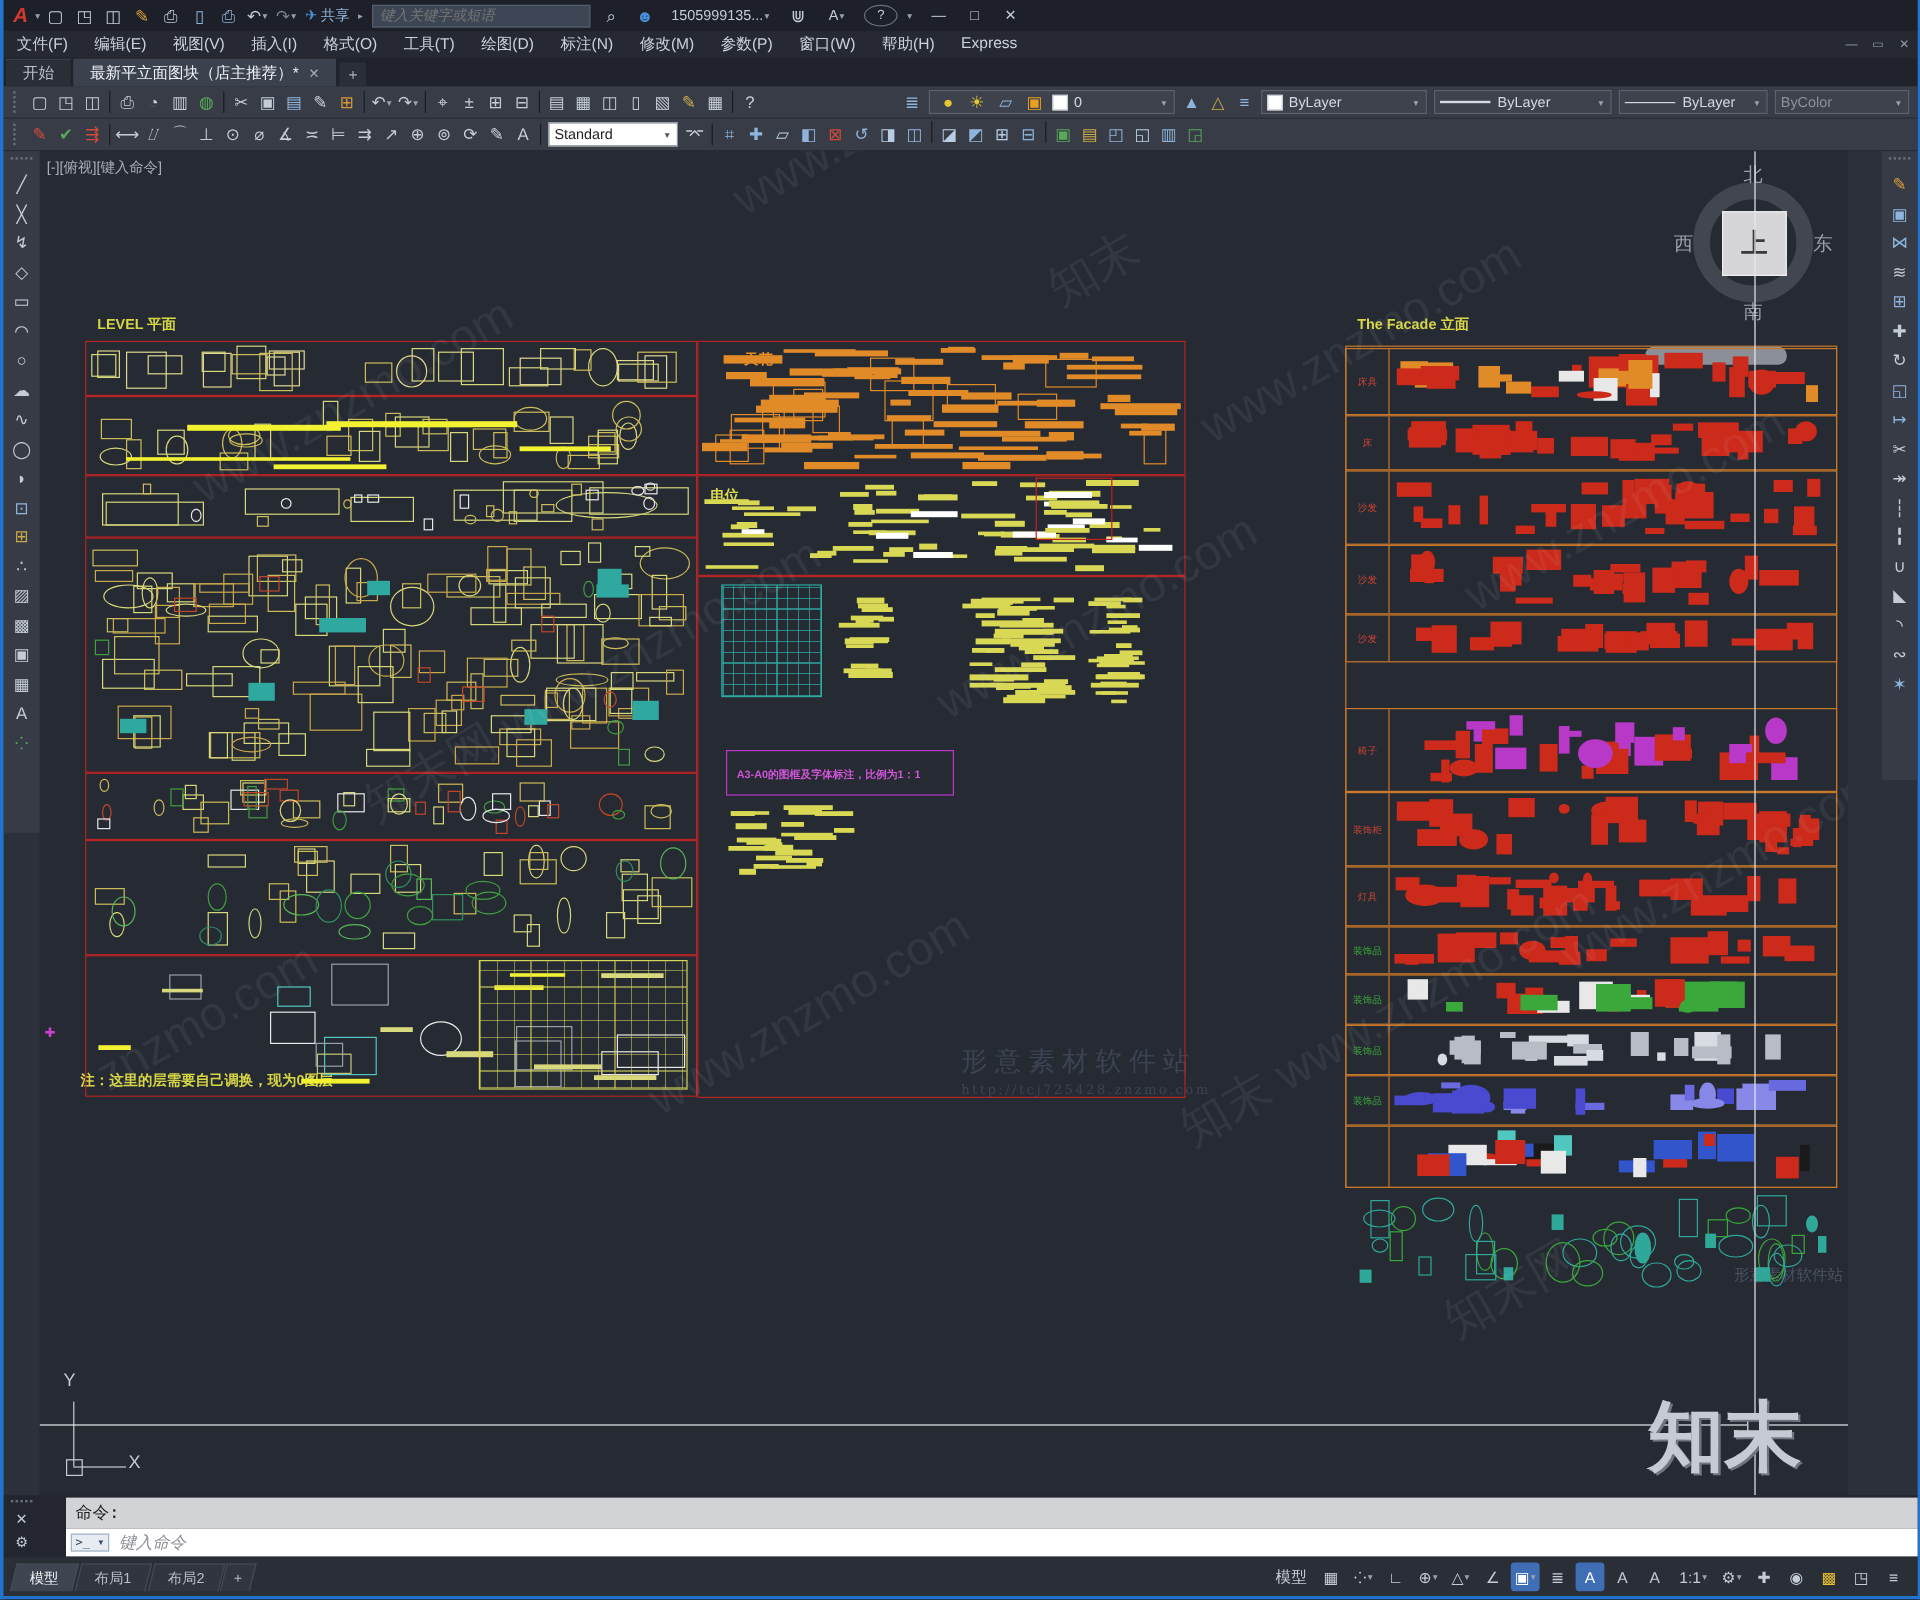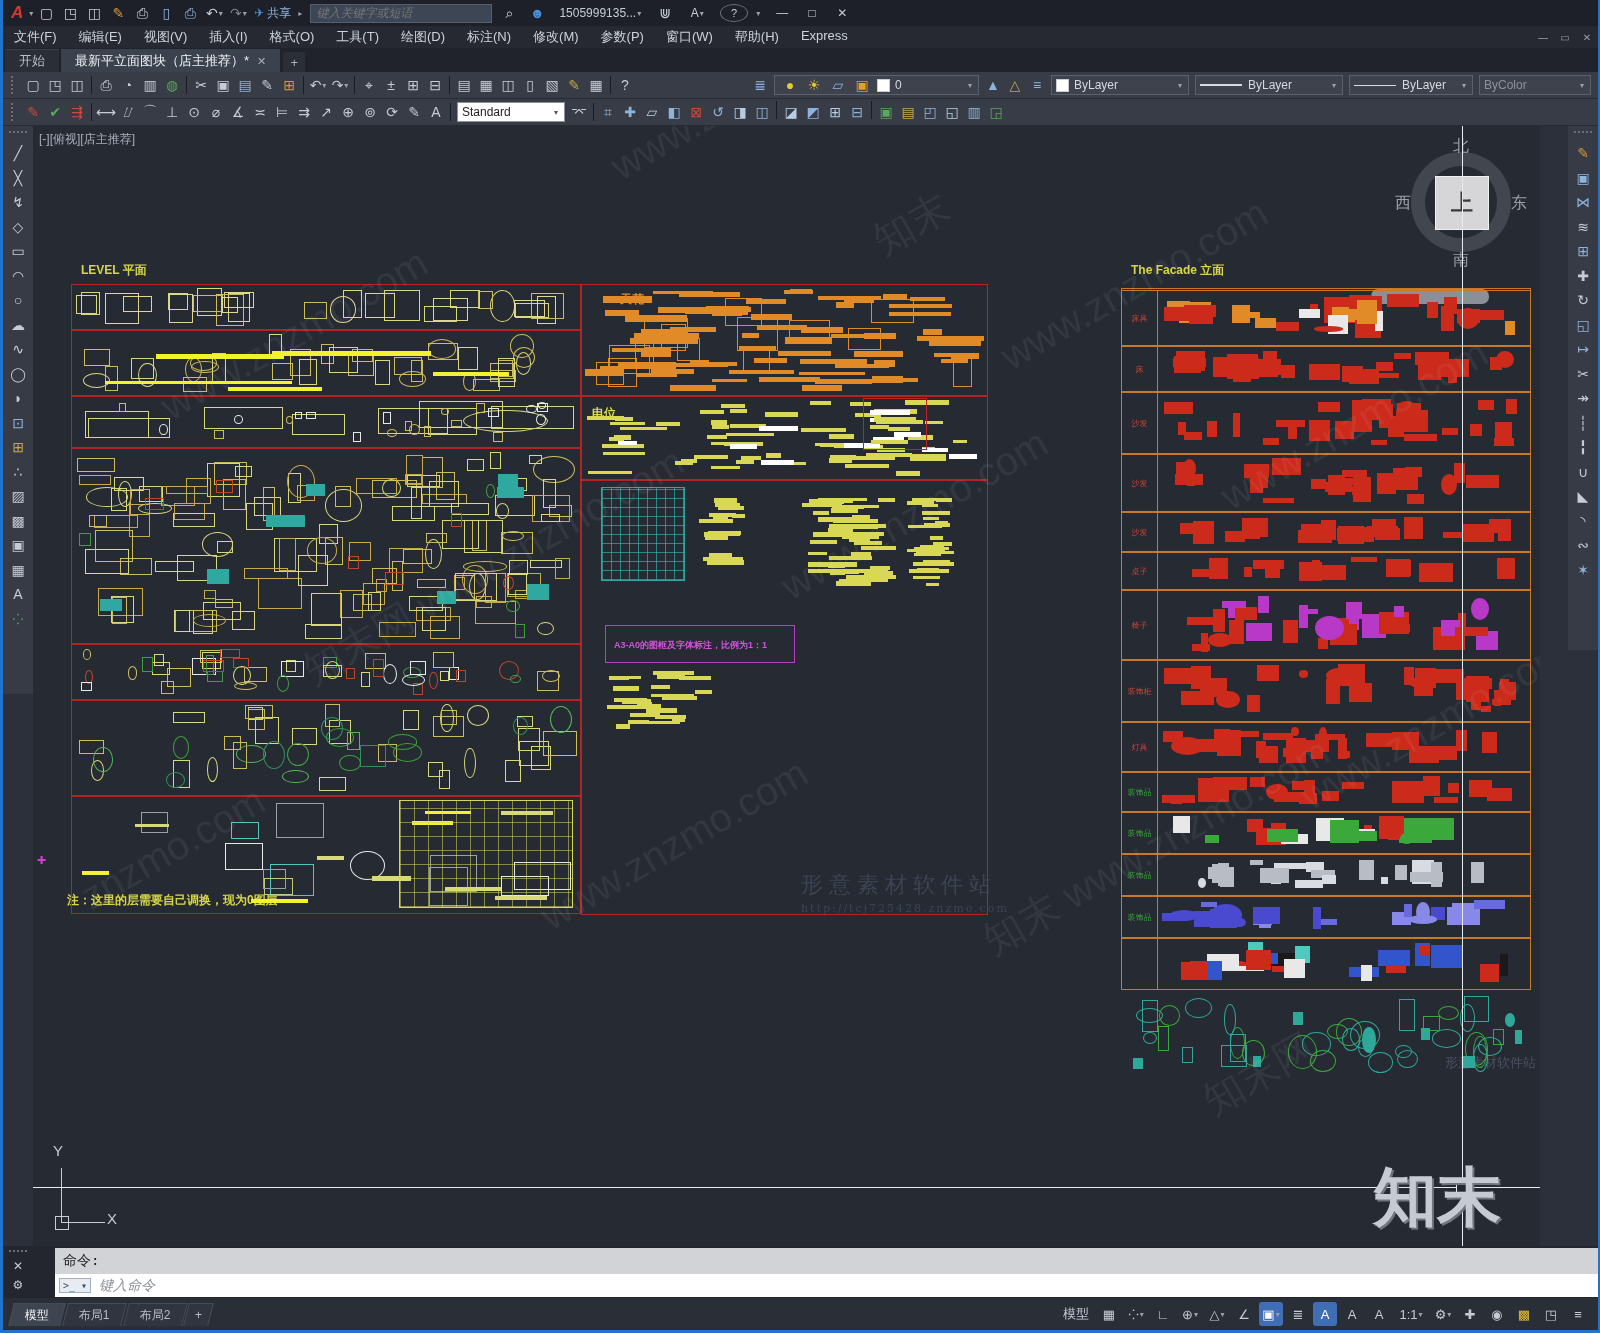--- a/index.html
+++ b/index.html
@@ -363,21 +363,21 @@
         <span class="ticon">╏</span>
         <span class="ticon">∪</span>
         <span class="ticon">◣</span>
         <span class="ticon">◝</span>
         <span class="ticon">∾</span>
         <span class="ticon" style="color: rgb(143, 180, 220);">✶</span>
       </span>
   </div>
 
   <div id="cv">
-    <span id="viewport-label" class="cvtext">[-][俯视][店主推荐]</span>
+    <span id="viewport-label" class="cvtext">[-][俯视][键入命令]</span>
     <span id="level-label" class="cvtext">LEVEL 平面</span>
     <span id="facade-label" class="cvtext">The Facade  立面</span>
     <span id="note-label" class="cvtext">注：这里的层需要自己调换，现为0图层</span>
     <span id="store-mark" class="cvtext">形意素材软件站</span>
     <span id="store-url" class="cvtext">http://tcj725428.znzmo.com</span>
     <span id="store-mark2" class="cvtext">形意素材软件站</span>
     <span id="znzmo-logo" class="cvtext">知末</span>
     <span id="edge-marker" class="cvtext">✚</span>
 
     <div id="viewcube">
@@ -1234,41 +1234,20 @@
           <i class="blk" style="left: 142.842px; top: 10.563px; width: 31.7353px; height: 6.22415px; background: rgb(204, 42, 26);"></i>
           <i class="blk" style="left: 284.859px; top: 18.6013px; width: 32.4902px; height: 6.90195px; background: rgb(204, 42, 26);"></i>
           <i class="blk" style="left: 213.93px; top: 6.45985px; width: 23.995px; height: 17.9594px; background: rgb(204, 42, 26);"></i>
           <i class="blk" style="left: 22.3542px; top: 13.054px; width: 15.2499px; height: 7.72978px; background: rgb(204, 42, 26);"></i>
           <i class="blk" style="left: 162.815px; top: 6.92834px; width: 15.2547px; height: 20.5465px; background: rgb(204, 42, 26);"></i>
           <i class="blk" style="left: 69.3122px; top: 20.1615px; width: 33.0096px; height: 5.7428px; background: rgb(204, 42, 26);"></i>
           <i class="blk" style="left: 202.161px; top: 14.4224px; width: 23.5145px; height: 7.65208px; background: rgb(204, 42, 26);"></i>
           <i class="blk" style="left: 330.714px; top: 6.32878px; width: 22.7693px; height: 13.6077px; background: rgb(204, 42, 26);"></i>
         </div>
       </div>
-      <div class="frow" style="left: 1088px; top: 426px; width: 410px; height: 38px; border: 1px solid rgb(200, 120, 40);">
-        <span class="flabel" style="color: rgb(204, 68, 51); width: 36px; border-right: 1px solid rgb(200, 120, 40);">桌子</span>
-        <div class="fcontent">
-          <i class="blk" style="left: 140.658px; top: 9.22379px; width: 23.7574px; height: 19.0735px; background: rgb(204, 42, 26);"></i>
-          <i class="blk" style="left: 339.423px; top: 5.05146px; width: 17.8039px; height: 21.4376px; background: rgb(204, 42, 26);"></i>
-          <i class="blk" style="left: 228.047px; top: 5.60586px; width: 23.6005px; height: 17.9777px; background: rgb(204, 42, 26);"></i>
-          <i class="blk" style="left: 267.452px; top: 12.98px; width: 23.147px; height: 14.3604px; border-radius: 50%; background: rgb(204, 42, 26);"></i>
-          <i class="blk" style="left: 227.938px; top: 6.71135px; width: 25.4435px; height: 16.2524px; background: rgb(204, 42, 26);"></i>
-          <i class="blk" style="left: 232.574px; top: 6.12099px; width: 12.49px; height: 12.3202px; background: rgb(204, 42, 26);"></i>
-          <i class="blk" style="left: 33.6629px; top: 16.0241px; width: 20.2866px; height: 8.23071px; background: rgb(204, 42, 26);"></i>
-          <i class="blk" style="left: 94.9815px; top: 6.73598px; width: 30.8331px; height: 9.65044px; background: rgb(204, 42, 26);"></i>
-          <i class="blk" style="left: 193.093px; top: 3.99891px; width: 26.1296px; height: 5.24609px; background: rgb(204, 42, 26);"></i>
-          <i class="blk" style="left: 106.897px; top: 7.36708px; width: 15.1762px; height: 17.6843px; background: rgb(204, 42, 26);"></i>
-          <i class="blk" style="left: 261.244px; top: 10.3161px; width: 33.9727px; height: 18.6318px; background: rgb(204, 42, 26);"></i>
-          <i class="blk" style="left: 141.496px; top: 12.6094px; width: 10.5192px; height: 13.7553px; background: rgb(204, 42, 26);"></i>
-          <i class="blk" style="left: 154.463px; top: 7.04384px; width: 7.81574px; height: 8.7213px; background: rgb(204, 42, 26);"></i>
-          <i class="blk" style="left: 85.7379px; top: 14.326px; width: 7.86227px; height: 9.19658px; background: rgb(204, 42, 26);"></i>
-          <i class="blk" style="left: 50.8141px; top: 5.25718px; width: 19.6588px; height: 20.8478px; background: rgb(204, 42, 26);"></i>
-          <i class="blk" style="left: 162.392px; top: 12.1617px; width: 25.2053px; height: 15.3416px; background: rgb(204, 42, 26);"></i>
-        </div>
-      </div>
       <div class="frow" style="left: 1088px; top: 464px; width: 410px; height: 70px; border: 1px solid rgb(200, 120, 40);">
         <span class="flabel" style="color: rgb(204, 68, 51); width: 36px; border-right: 1px solid rgb(200, 120, 40);">椅子</span>
         <div class="fcontent">
           <i class="blk" style="left: 69.5973px; top: 13.9687px; width: 16.5976px; height: 13.3215px; background: rgb(184, 56, 200);"></i>
           <i class="blk" style="left: 160.38px; top: 47.0181px; width: 9.43576px; height: 11.0244px; background: rgb(204, 42, 26);"></i>
           <i class="blk" style="left: 88.2353px; top: 32.3151px; width: 26.024px; height: 17.8661px; background: rgb(184, 56, 200);"></i>
           <i class="blk" style="left: 318.272px; top: 39.5892px; width: 21.3622px; height: 19.8467px; background: rgb(184, 56, 200);"></i>
           <i class="blk" style="left: 275.269px; top: 35.5397px; width: 31.4503px; height: 23.9663px; background: rgb(204, 42, 26);"></i>
           <i class="blk" style="left: 100.207px; top: 5.29954px; width: 11.2885px; height: 16.2247px; background: rgb(184, 56, 200);"></i>
           <i class="blk" style="left: 203.837px; top: 22.6655px; width: 23.8767px; height: 24.622px; background: rgb(184, 56, 200);"></i>

